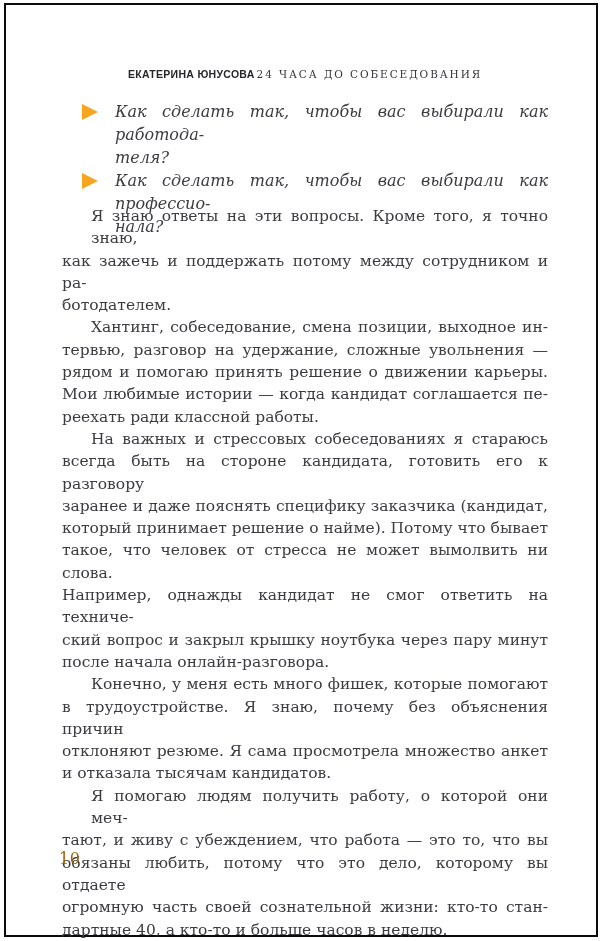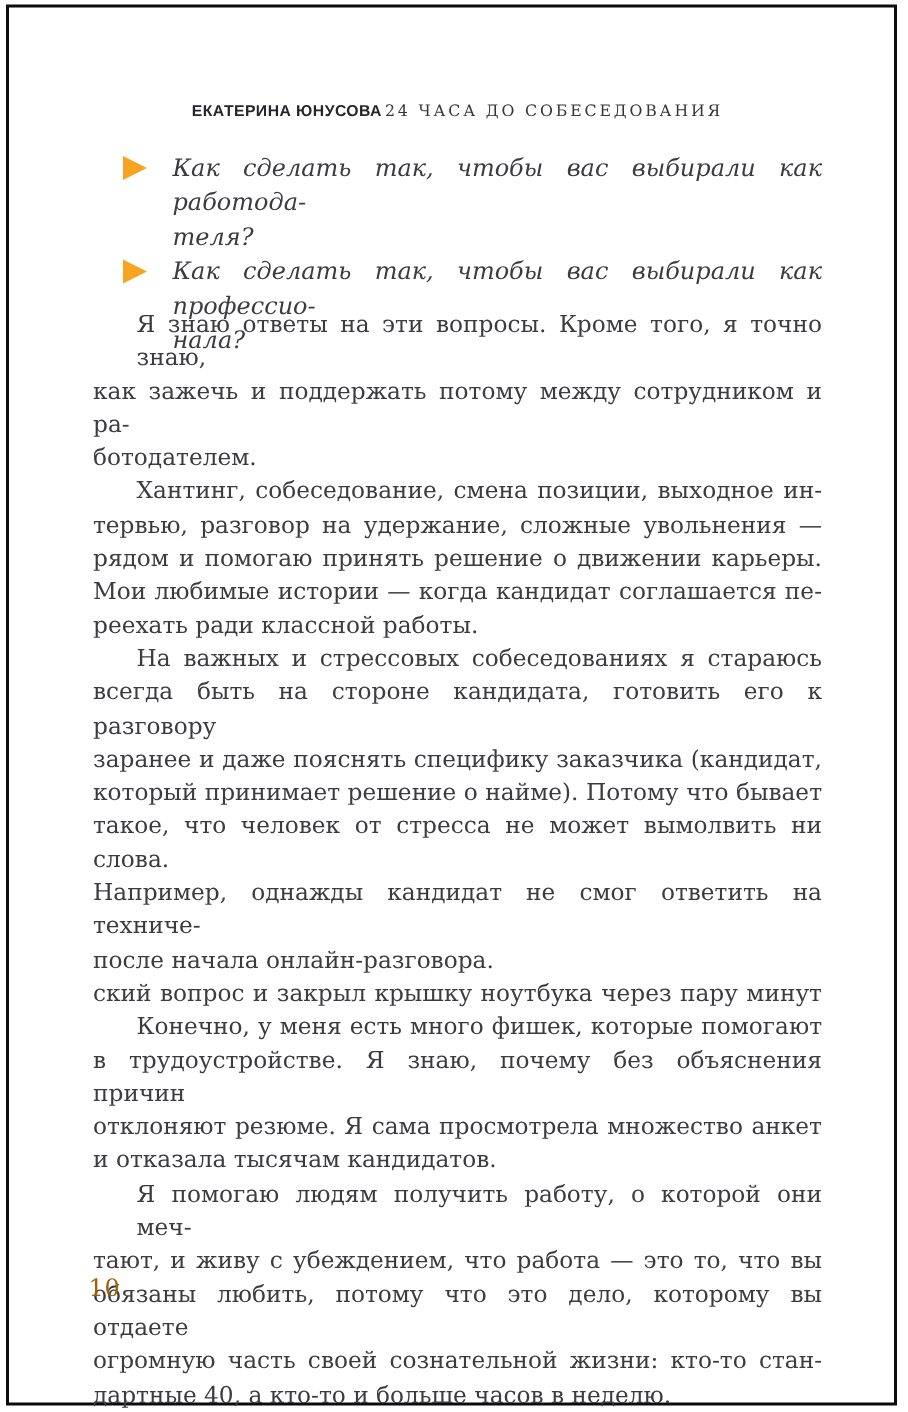--- a/index.html
+++ b/index.html
@@ -121,22 +121,22 @@
       <div class="line">Мои любимые истории — когда кандидат соглашается пе-</div>
       <div class="line last">реехать ради классной работы.</div>
     </div>
     <div class="para">
       <div class="line first">На важных и стрессовых собеседованиях я стараюсь</div>
       <div class="line">всегда быть на стороне кандидата, готовить его к разговору</div>
       <div class="line">заранее и даже пояснять специфику заказчика (кандидат,</div>
       <div class="line">который принимает решение о найме). Потому что бывает</div>
       <div class="line">такое, что человек от стресса не может вымолвить ни слова.</div>
       <div class="line">Например, однажды кандидат не смог ответить на техниче-</div>
+      <div class="line">ский вопрос и закрыл крышку ноутбука через пару минут</div>
       <div class="line last">после начала онлайн-разговора.</div>
-      <div class="line">ский вопрос и закрыл крышку ноутбука через пару минут</div>
     </div>
     <div class="para">
       <div class="line first">Конечно, у меня есть много фишек, которые помогают</div>
       <div class="line">в трудоустройстве. Я знаю, почему без объяснения причин</div>
       <div class="line">отклоняют резюме. Я сама просмотрела множество анкет</div>
       <div class="line last">и отказала тысячам кандидатов.</div>
     </div>
     <div class="para">
       <div class="line first">Я помогаю людям получить работу, о которой они меч-</div>
       <div class="line">тают, и живу с убеждением, что работа — это то, что вы</div>

